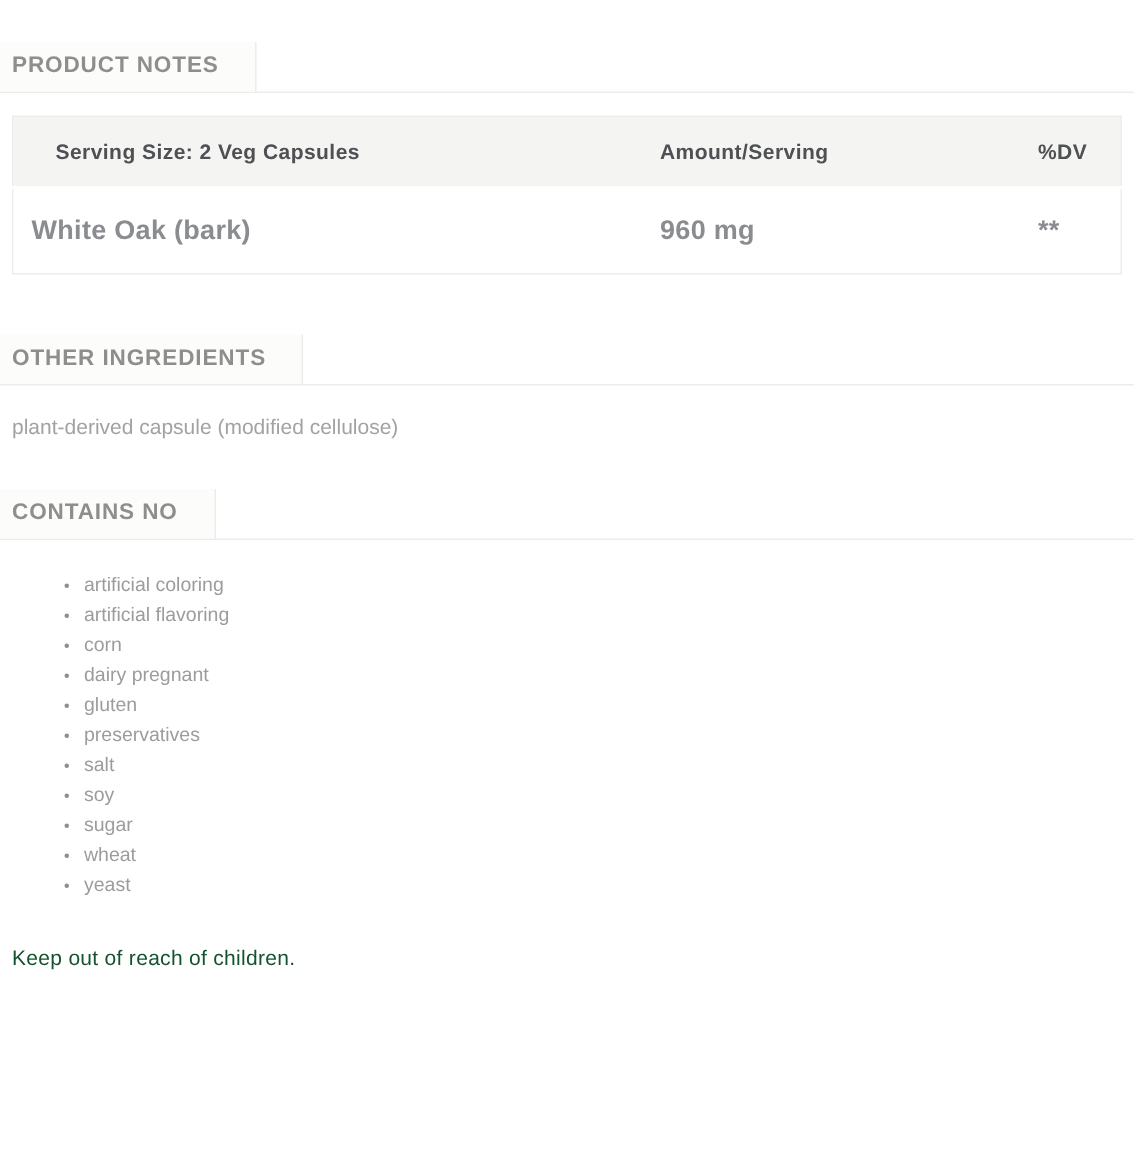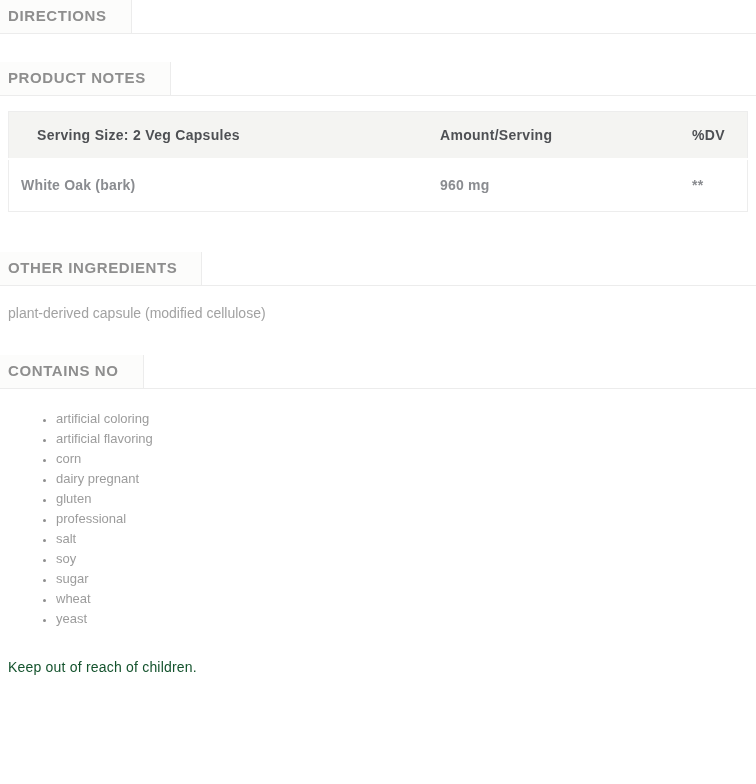--- a/index.html
+++ b/index.html
@@ -57,21 +57,21 @@
     font-size: 14px;
     font-weight: bold;
     letter-spacing: 0.3px;
     color: #4e5054;
     padding: 15px 0 15px 8px;
     border-bottom: 2px solid #ffffff;
   }
   .label-table thead th.col-name { width: 395px; padding-left: 28px; }
   .label-table thead th.col-amt  { width: 244px; }
   .label-table tbody td {
-    font-size: 14px;
+    font-size: 18px;
     font-weight: bold;
     letter-spacing: 0.2px;
     color: #8a8c90;
     padding: 17px 0 18px 8px;
     background: #ffffff;
   }
   .label-table tbody td.col-name { padding-left: 12px; }
 
   
   .contains-list {
@@ -96,23 +96,20 @@
     line-height: 17px;
     font-weight: normal;
     letter-spacing: 0.2px;
     color: #14532d;
   }
 </style>
 </head>
 <body>
 
 <div class="section s1">
-  <div class="section-head">
-    <h2 class="head-title">DIRECTIONS</h2>
-  </div>
 </div>
 
 <div class="section s2">
   <div class="section-head">
     <h2 class="head-title">PRODUCT NOTES</h2>
   </div>
   <table class="label-table">
     <thead>
       <tr>
         <th class="col-name">Serving Size: 2 Veg Capsules</th>
@@ -140,21 +137,21 @@
 <div class="section s4">
   <div class="section-head">
     <h2 class="head-title">CONTAINS NO</h2>
   </div>
   <ul class="contains-list">
       <li>artificial coloring</li>
       <li>artificial flavoring</li>
       <li>corn</li>
       <li>dairy pregnant</li>
       <li>gluten</li>
-      <li>professional</li>
+      <li>preservatives</li>
       <li>salt</li>
       <li>soy</li>
       <li>sugar</li>
       <li>wheat</li>
       <li>yeast</li>
     </ul>
 </div>
 
 <div class="section s5">
   <p class="notes-bold">Keep out of reach of children.</p>

